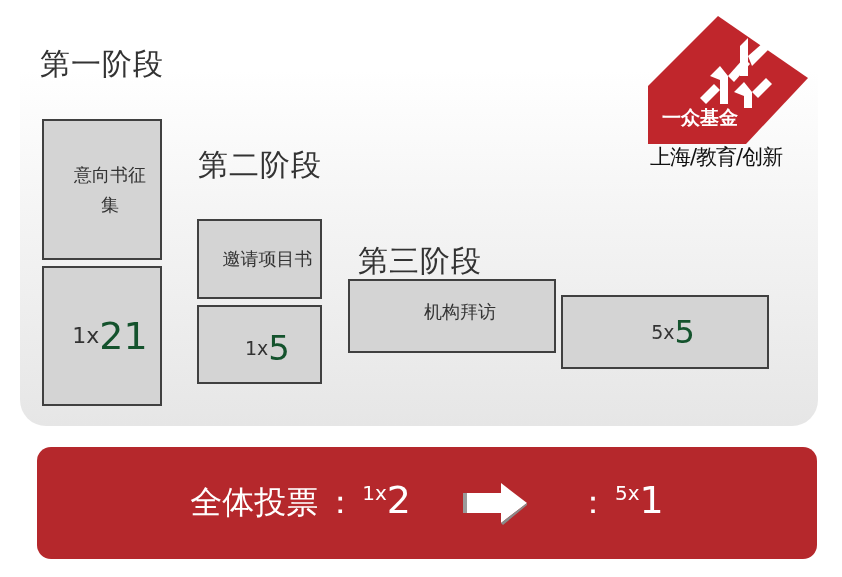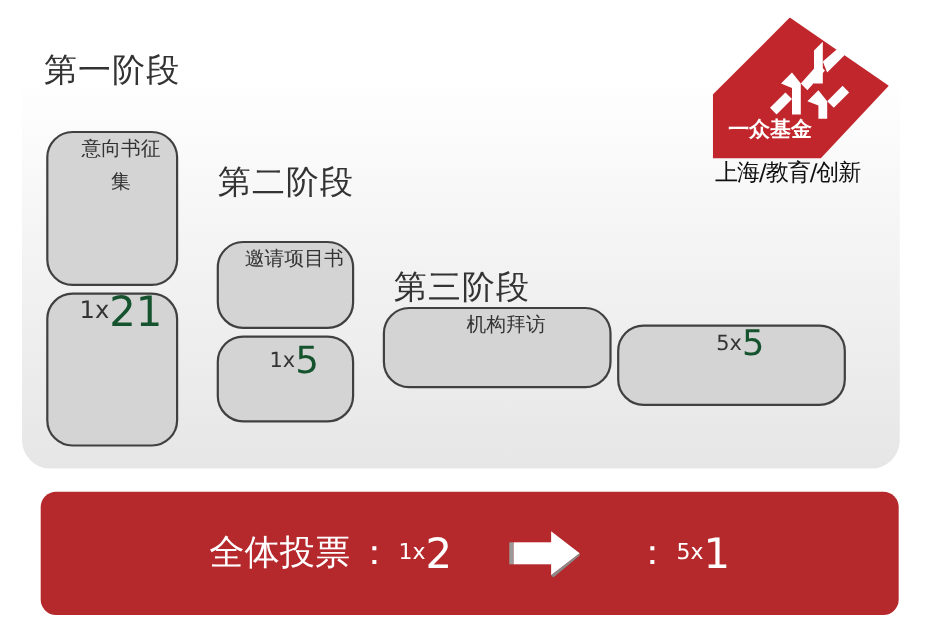--- a/index.html
+++ b/index.html
@@ -12,33 +12,33 @@
     position:absolute; left:20px; top:70px; width:798px; height:356px;
     border-radius:0 0 26px 26px;
     background: linear-gradient(to bottom, rgba(232,232,232,0) 0%, rgba(236,236,236,0.55) 40%, #e6e6e6 100%);
   }
   .phase-title {
     position:absolute; font-size:30px; color:#333333; letter-spacing:1px;
     white-space:nowrap;
   }
   .box {
     position:absolute; box-sizing:border-box;
-    background:#d4d4d4; border:2px solid #404040; border-radius:24px;
-    display:flex; justify-content:center;
+    background:#d4d4d4; border:2px solid #404040; border-radius:0;
+    display:flex; align-items:center; justify-content:center;
     text-align:center; color:#333333; font-size:18px; line-height:30px;padding-left:16px;
   }
   .mult .small { font-size:22px; color:#333333; }
   .mult .big { color:#14532d; }
   .bar {
     position:absolute; left:37px; top:447px; width:780px; height:112px;
     background:#b5282c; border-radius:14px;
     display:flex; align-items:center; justify-content:center;
     color:#ffffff;
   }
-  .bar-item { font-size:32px; white-space:nowrap; display:flex; align-items:center; }
+  .bar-item { font-size:32px; white-space:nowrap; display:flex; align-items:flex-start; }
   .bar-item .colon { margin:0 6px; }
   .bar-item .small { font-size:20px; padding-bottom:4px; }
   .bar-item .big { font-size:38px; line-height:38px; }
   .arrow { margin:0 42px 0 50px; width:68px; height:44px; position:relative; }
   .logo { position:absolute; left:648px; top:16px; width:160px; height:128px; }
   .tagline {
     position:absolute; left:650px; top:143px; font-size:21px; font-weight:normal;
     color:#111111; white-space:nowrap; letter-spacing:-1px;
   }
 </style>

